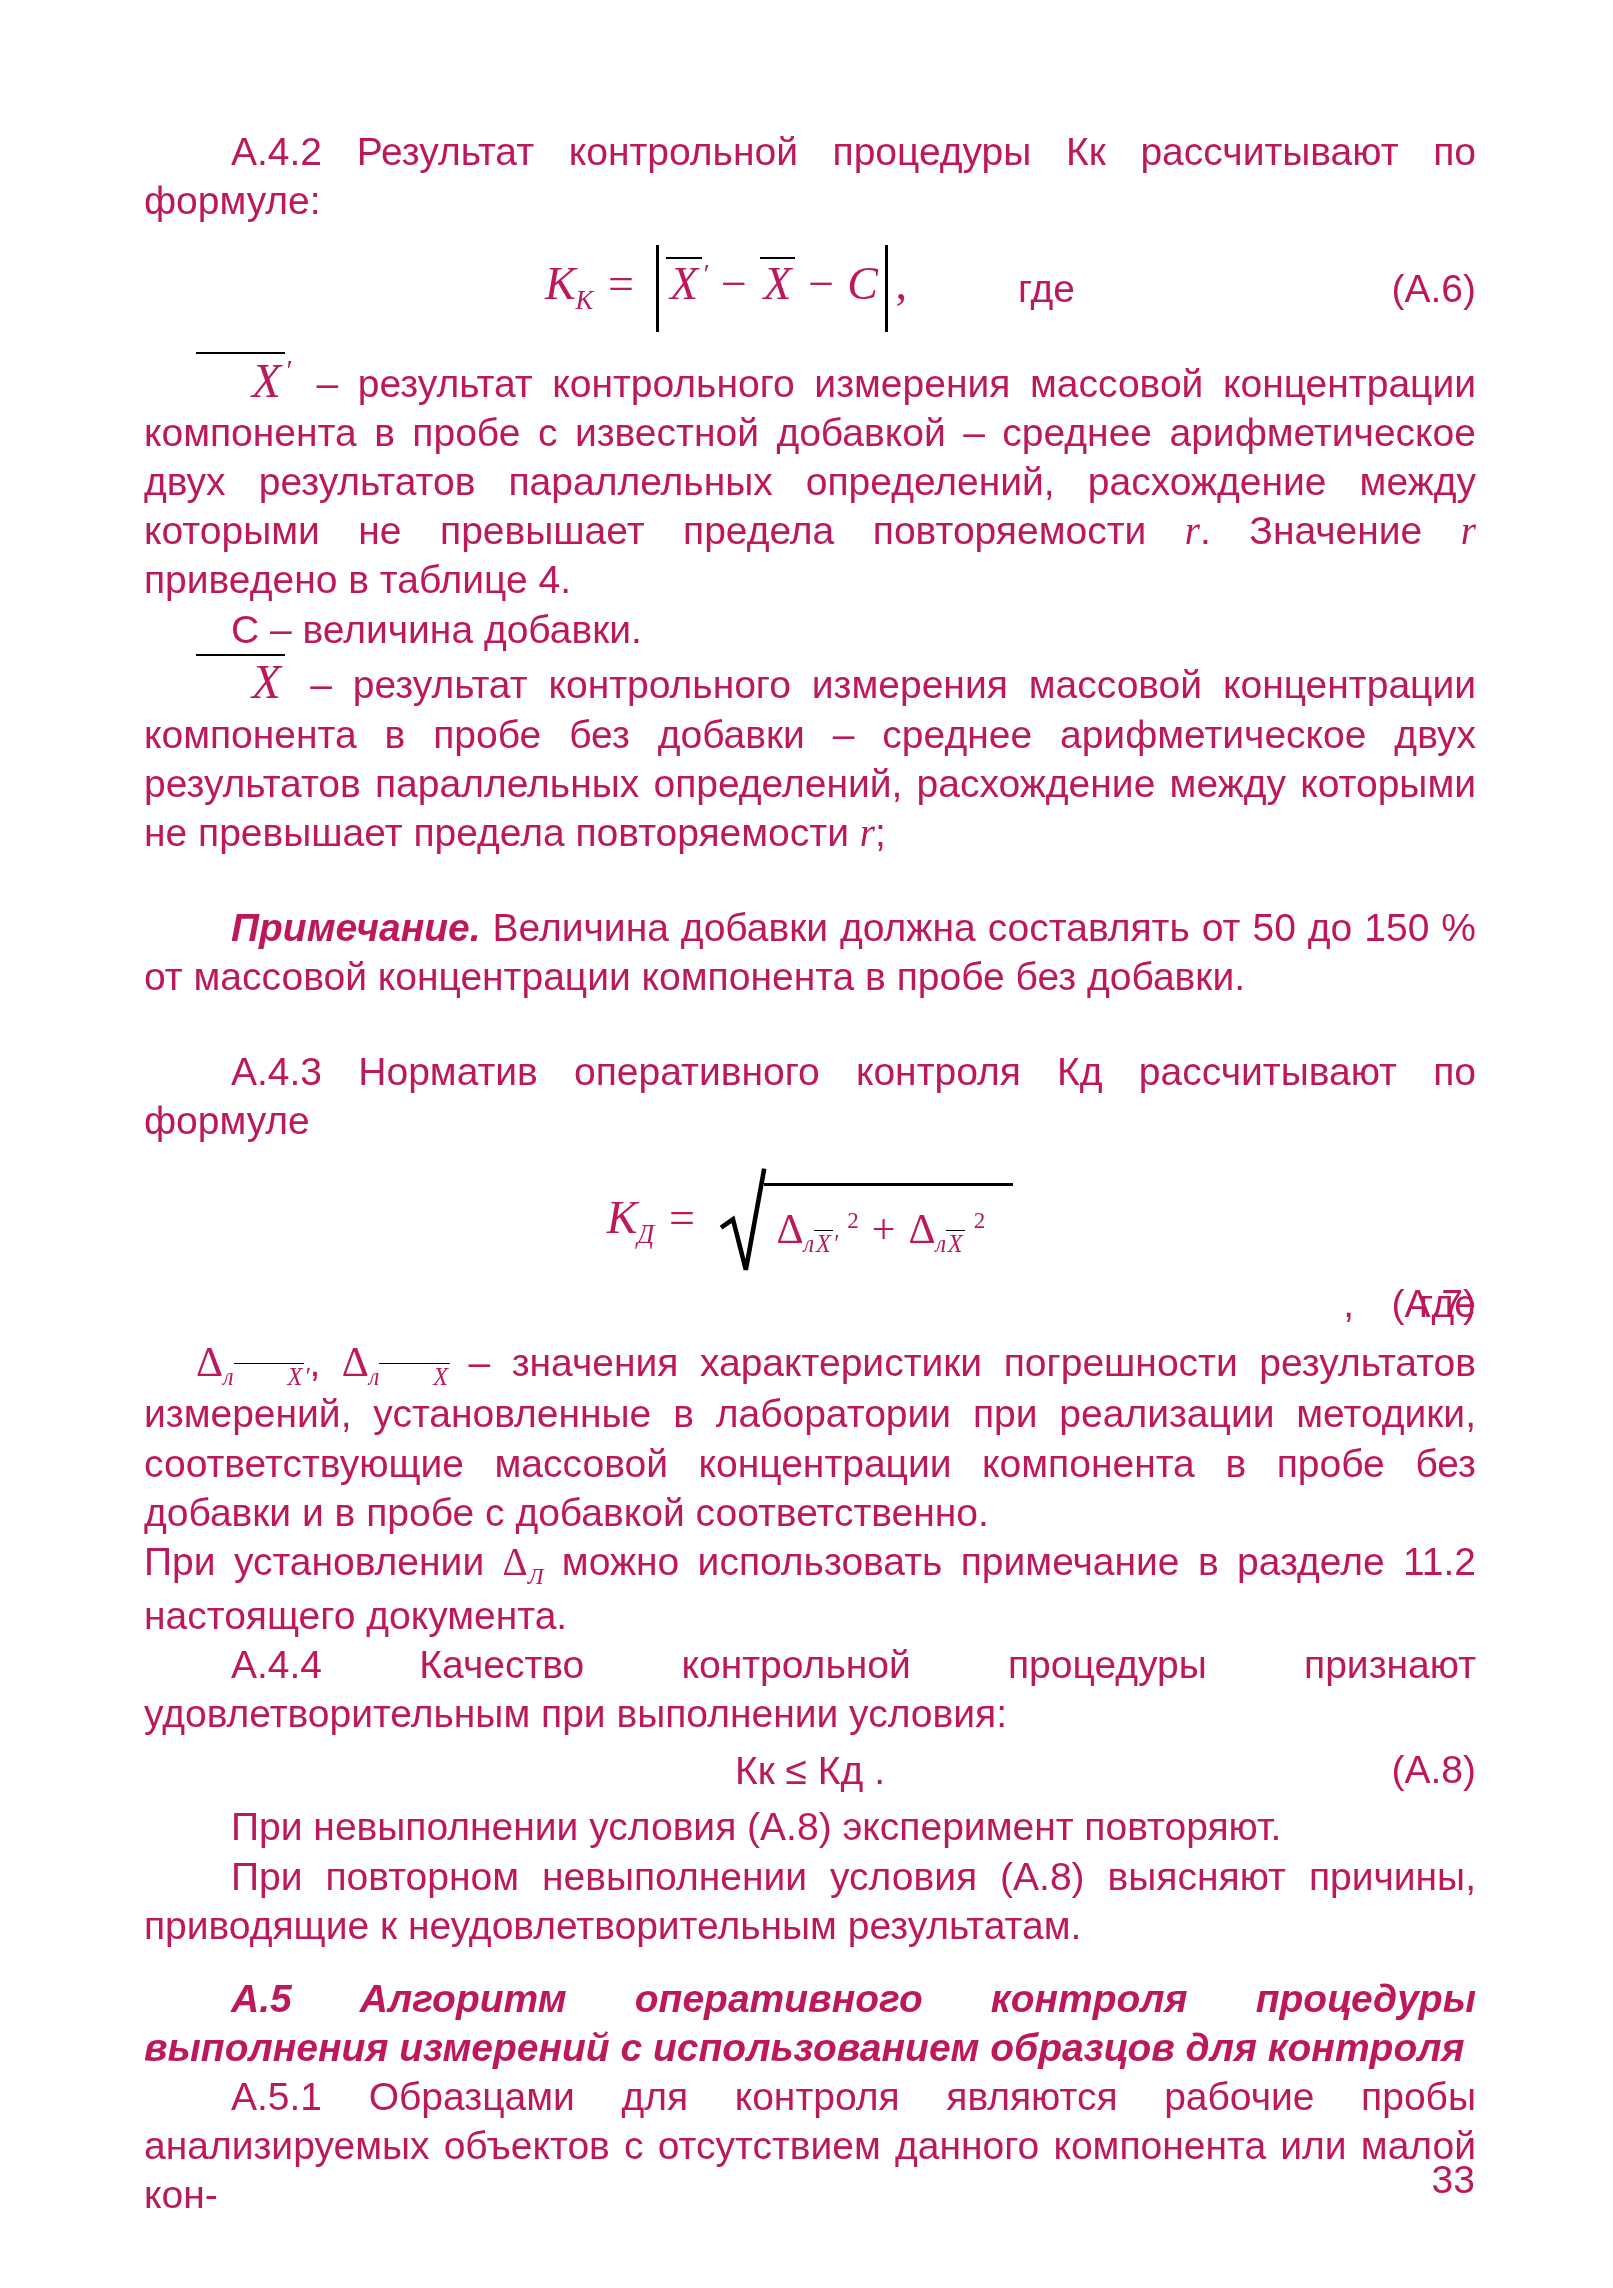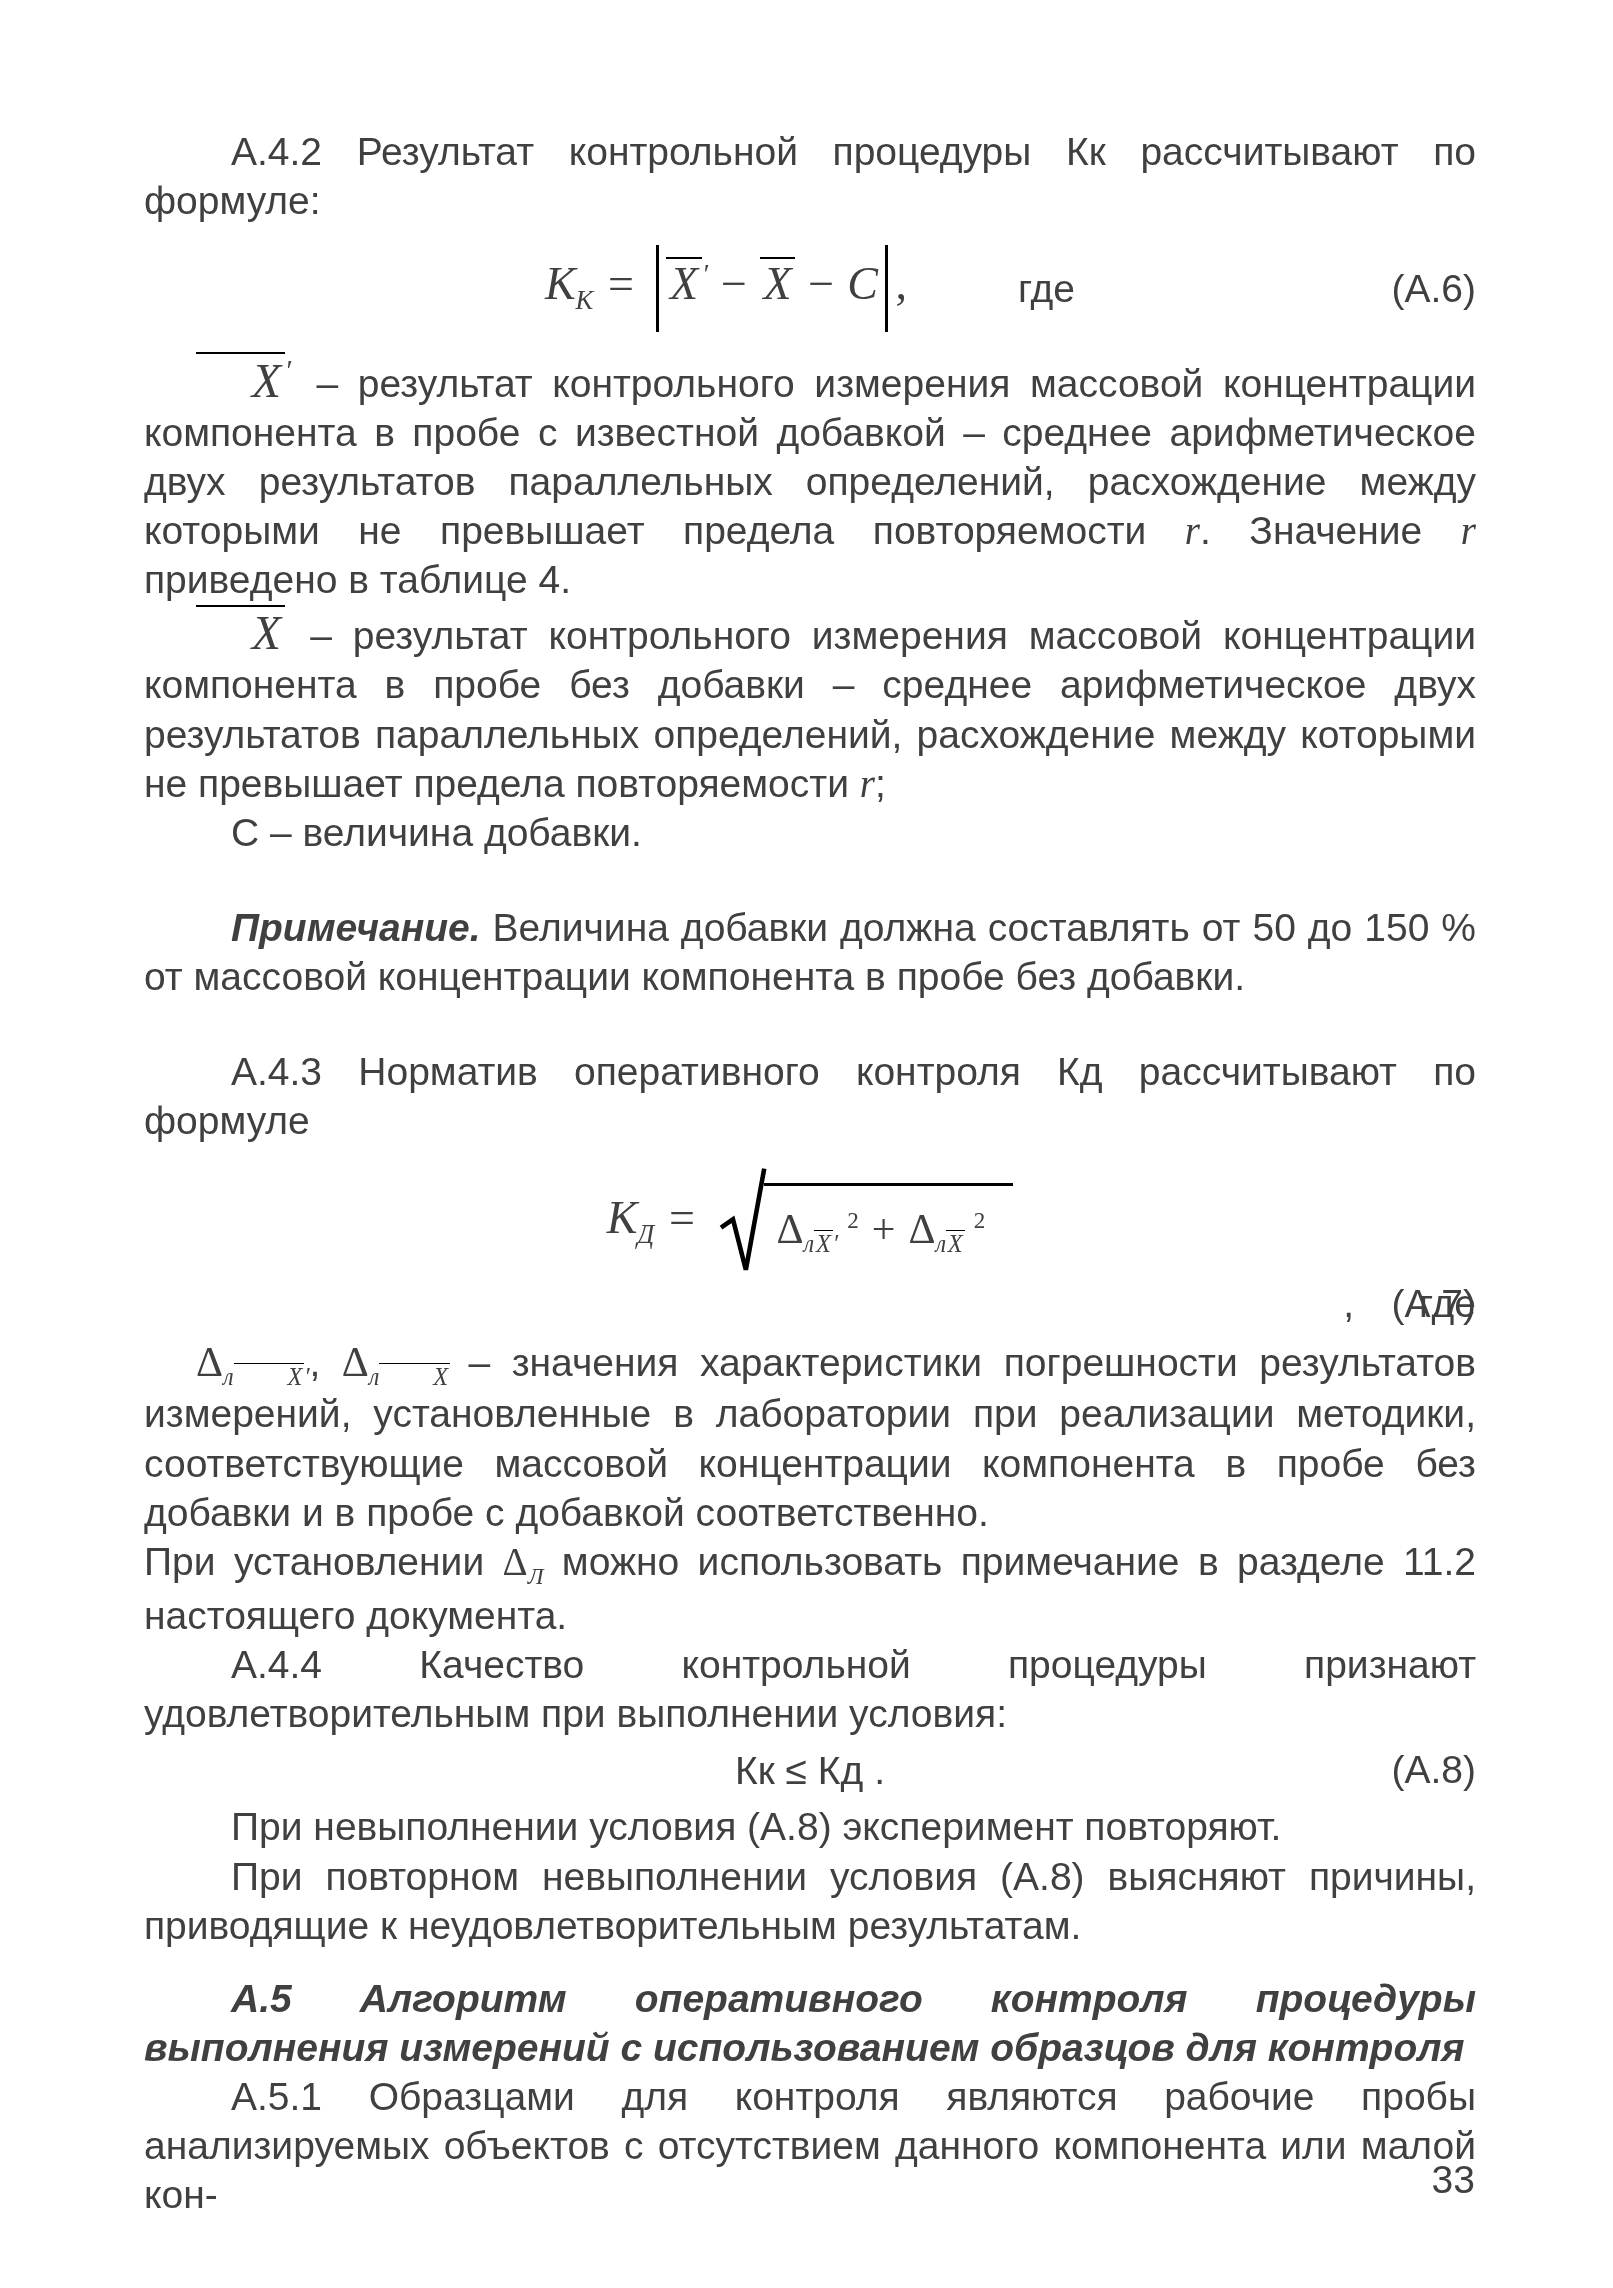--- a/index.html
+++ b/index.html
@@ -1,21 +1,21 @@
 <!DOCTYPE html>
 <html style="font-size:14.8px"><head>
 <meta charset="utf-8">
 <style>
   html, body { margin: 0; padding: 0; background: #888; }
   .page {
     position: relative;
     width: 1613px; height: 2289px;
     margin: 0 auto;
     background: #ffffff;
-    color: #404040;
+    color: #be185d;
     font-family: "Liberation Sans", sans-serif;
     font-size: 39px;
     line-height: 1.26;
     overflow: hidden;
   }
   .content { position: absolute; left: 144px; right: 137px; top: 127px; }
 
   .para { margin: 0; text-align: justify; text-indent: 87px; }
   .para.no-indent { text-indent: 0; }
   .para.sym-indent { text-indent: 52px; }
@@ -89,23 +89,23 @@
     <p class="para">А.4.2 Результат контрольной процедуры Кк рассчитывают по формуле:</p>
 
     <div class="f-row">
       <span class="f-expr"><span class="mi">К</span><sub class="mi">К</sub><span class="mser eq">=</span><span class="vbar"></span><span class="xbar">X</span><span class="prime">′</span><span class="mser op">−</span><span class="xbar">X</span><span class="mser op">−</span><span class="mi">C</span><span class="vbar"></span><span class="mser">,</span></span>
       <span class="f-where">где</span>
       <span class="f-label">(А.6)</span>
     </div>
 
     <p class="para sym-indent"><span class="lead-sym"><span class="xbar">X</span><span class="prime">′</span></span><span class="after-sym">– результат контрольного измерения массовой концентрации компонента в пробе с известной добавкой – среднее арифметическое двух результатов параллельных определений, расхождение между которыми не превышает предела повторяемости </span><span class="it">r</span><span>. Значение </span><span class="it">r</span><span> приведено в таблице 4.</span></p>
 
+    <p class="para">С – величина добавки.</p>
+
     <p class="para sym-indent"><span class="lead-sym"><span class="xbar">X</span></span><span class="after-sym">– результат контрольного измерения массовой концентрации компонента в пробе без добавки – среднее арифметическое двух результатов параллельных определений, расхождение между которыми не превышает предела повторяемости </span><span class="it">r</span><span>;</span></p>
-
-    <p class="para">С – величина добавки.</p>
 
     <p class="para gap-lg"><span class="note-label">Примечание.</span><span> Величина добавки должна составлять от 50 до 150 % от массовой концентрации компонента в пробе без добавки.</span></p>
 
     <p class="para gap-lg">А.4.3 Норматив оперативного контроля Кд рассчитывают по формуле</p>
 
     <div class="f-row" style="margin-bottom:7.4px;flex-direction:column;">
       <span class="f-expr"><span class="mi">К</span><sub class="mi">Д</sub><span class="mser eq">=</span><span class="sqrt">
             <svg class="rad-svg" width="50" height="114" viewBox="0 0 54 124">
               <path d="M2 68 L15 59 L29 114 L49 4" fill="none" stroke="#000" stroke-width="5"></path>
             </svg>

